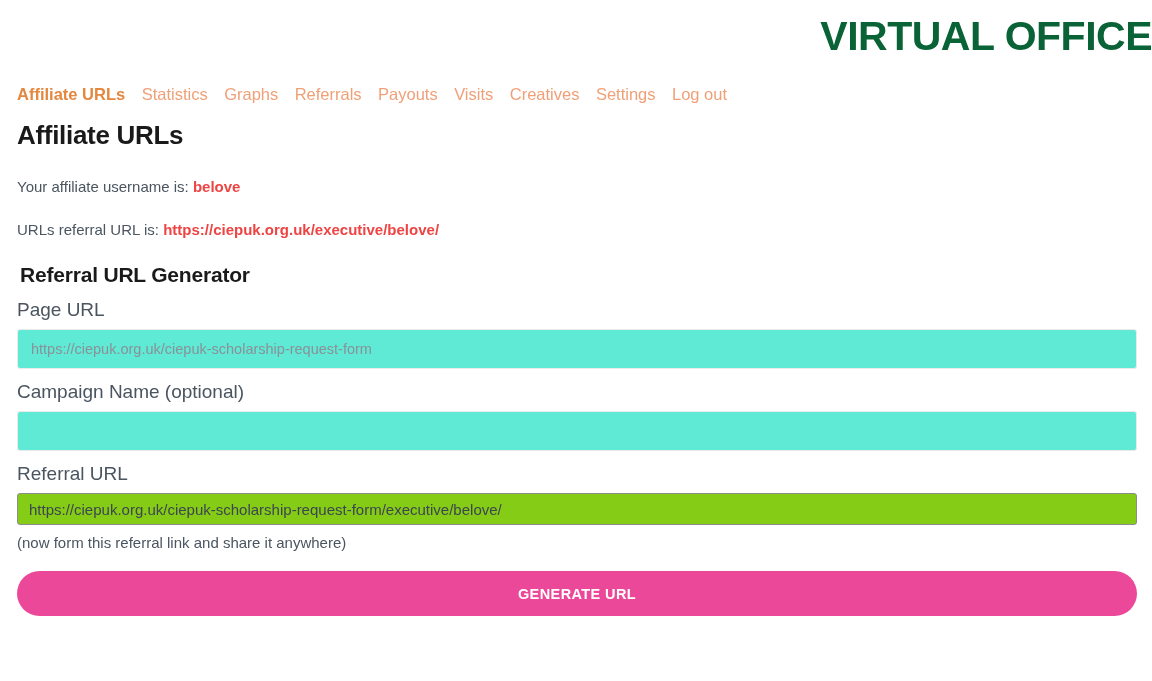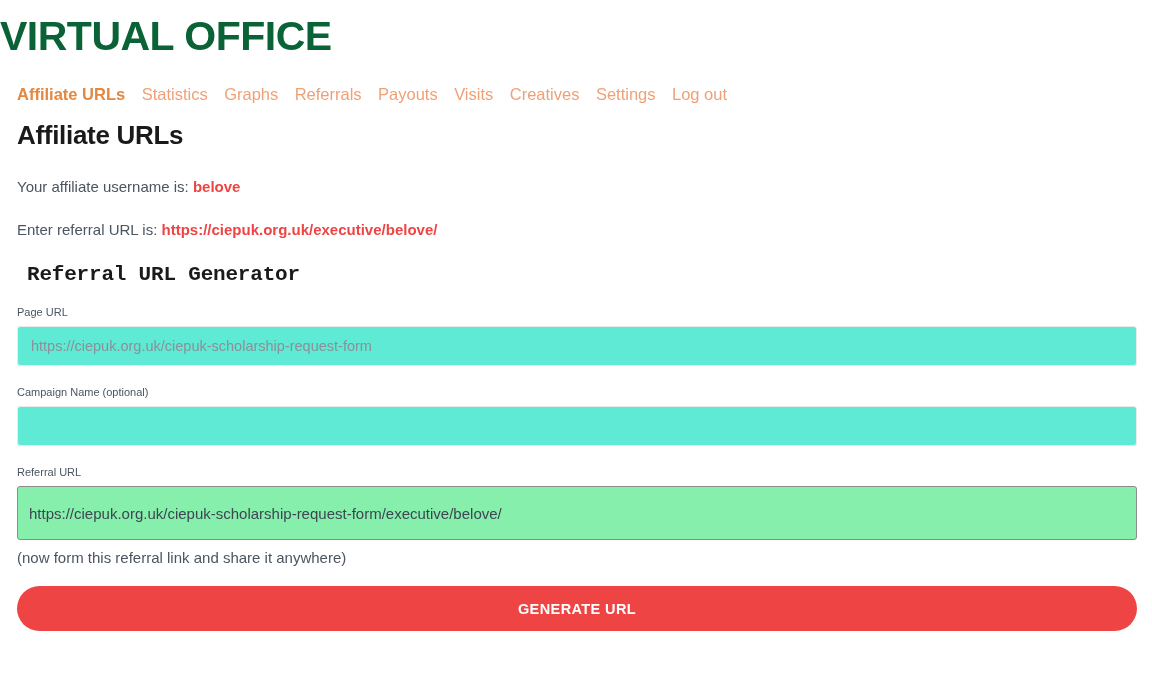--- a/index.html
+++ b/index.html
@@ -17,21 +17,21 @@
     position: relative;
     width: 1152px;
     height: 681px;
     background: #ffffff;
   }
 
   
   .site-title {
     margin: 0;
     padding-top: 14px;
-    text-align: left;
+    text-align: right;
     font-family: "Liberation Sans", sans-serif;
     font-size: 41px;
     font-weight: bold;
     letter-spacing: -0.5px;
     color: #0a6336;
     line-height: 1.1;
   }
 
   
   .main-nav {
@@ -75,77 +75,76 @@
     color: #4a5560;
     line-height: 28px;
   }
   .info-line:first-of-type { margin-top: 22px; }
   .info-line .strong {
     font-weight: bold;
     color: #ef4444;
   }
 
   .section-heading {
-    margin: 19px 0 0 10px;
+    margin: 19px 0 0 3px;
     font-size: 21px;
     font-weight: bold;
     color: #1a1a1a;
     letter-spacing: -0.2px;
-    font-family: Liberation Mono, monospace;
   }
 
   .section-sub {
     margin: 3px 0 0 0;
     font-size: 15px;
     color: #4a5560;
   }
 
   .field-label {
-    margin-top: 20px;
-    font-size: 11px;
+    margin-top: 12px;
+    font-size: 19px;
     color: #4a5560;
   }
 
   .text-input {
     display: block;
     width: 1120px;
     height: 40px;
     margin-top: 8px;
     padding: 0 13px;
     font-family: "Liberation Sans", sans-serif;
     font-size: 14.5px;
     color: #6b7480;
     background: #5eead4;
     border: 1px solid #eceaea;
     border-radius: 3px;
     outline: none;
   }
   .text-input::placeholder { color: #8a9199; }
 
   .text-input.filled {
-    background: #86efac;
+    background: #84cc16;
     border: 1px solid #8c8c8c;
     color: #3d4650;
-    height: 54px;
+    height: 32px;
     font-size: 15px;
     padding-left: 11px;
   }
 
   .hint-text {
     margin-top: 9px;
     font-size: 15px;
     color: #4a5560;
   }
 
   .generate-btn {
     display: block;
     width: 1120px;
     height: 45px;
     margin: 20px 0 0 0;
-    background: #ef4444;
+    background: #ec4899;
     color: #ffffff;
     border: none;
     border-radius: 26px;
     font-family: "Liberation Sans", sans-serif;
     font-size: 14.5px;
     font-weight: bold;
     letter-spacing: 0.4px;
     text-transform: uppercase;
     cursor: pointer;
   }
@@ -171,21 +170,21 @@
 
   <div class="content">
 
     <h2 class="page-heading">Affiliate URLs</h2>
 
     <p class="info-line">
       <span>Your affiliate username is: </span><span class="strong">belove</span>
     </p>
 
     <p class="info-line">
-      <span>Enter referral URL is: </span><span class="strong">https://ciepuk.org.uk/executive/belove/</span>
+      <span>URLs referral URL is: </span><span class="strong">https://ciepuk.org.uk/executive/belove/</span>
     </p>
 
     <h3 class="section-heading">Referral URL Generator</h3>
 
 
     <div class="field-label">Page URL</div>
     <input class="text-input" type="text" placeholder="https://ciepuk.org.uk/ciepuk-scholarship-request-form" style="">
 
     <div class="field-label">Campaign Name (optional)</div>
     <input class="text-input" type="text" placeholder="" style="">

